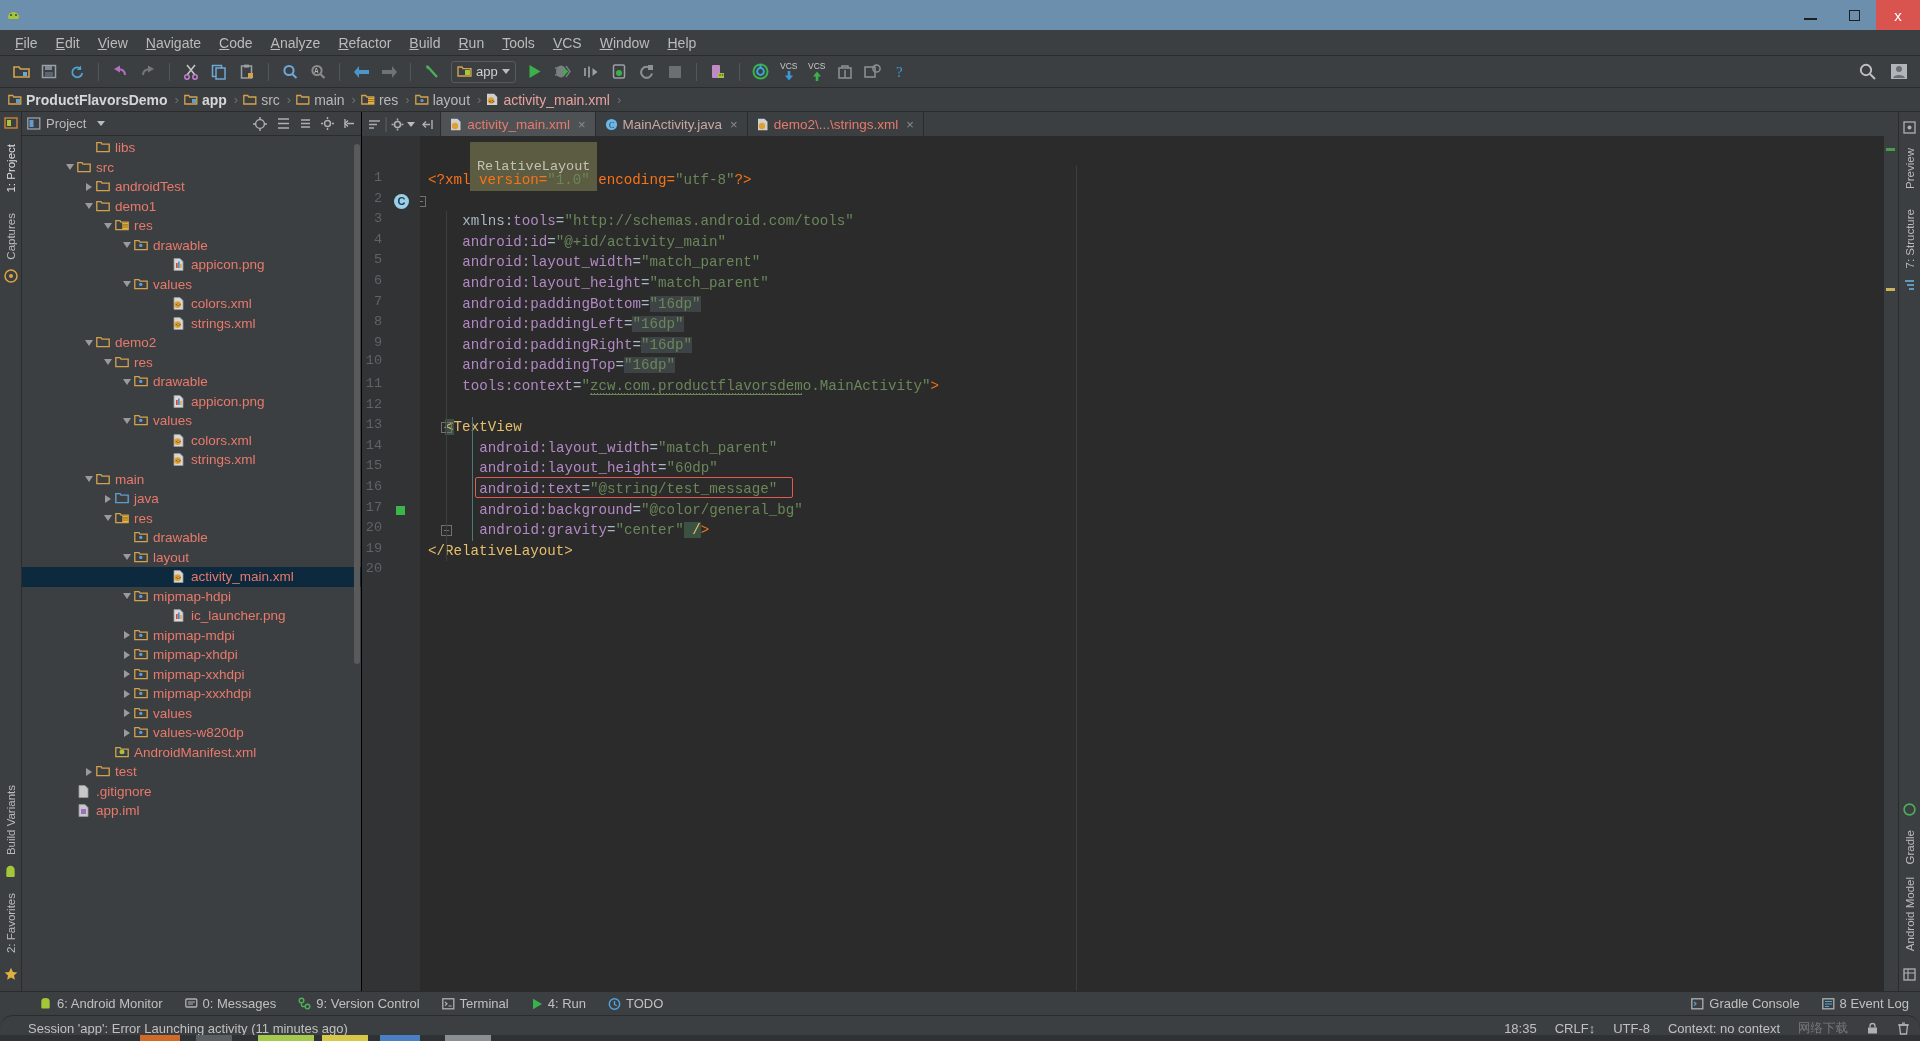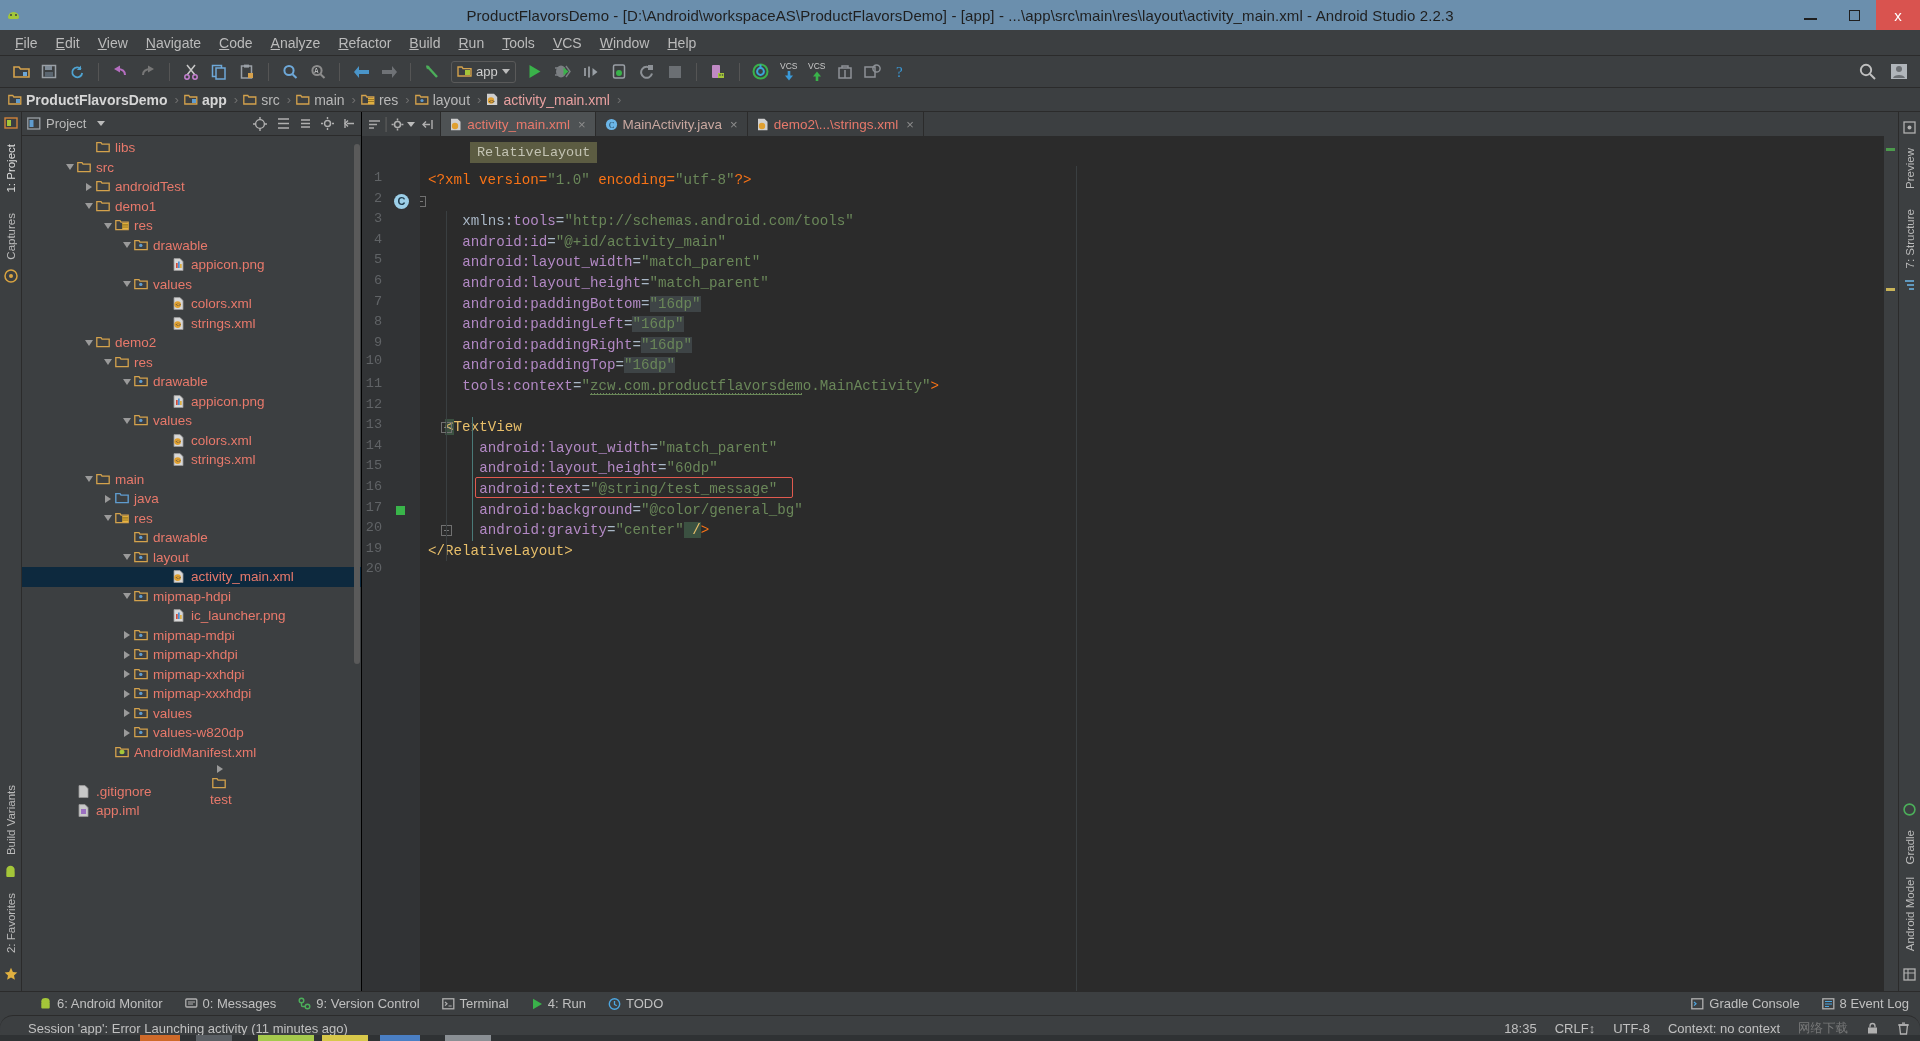--- a/index.html
+++ b/index.html
@@ -151,21 +151,21 @@
   .k-tag   { color:#e8bf6a; }
   .k-attr  { color:#b389c5; }
   .k-plain { color:#a9b7c6; }
   .k-str   { color:#6a8759; }
   .k-punc  { color:#f97316; }
   .hl-dp   { background:#3e4446; }
   .tag-hl  { background:#3b5141; }
   .crumb-tip {
     position:absolute; background:#5c5c42; color:#c3c3b3;
     font-family:"Liberation Mono", monospace; font-size:13.5px;
-    padding:3px 7px; white-space:nowrap;
+    padding:17px 7px; white-space:nowrap;
   }
   .redbox {
     position:absolute; border:1px solid #e05a4f; border-radius:2px; pointer-events:none;
   }
   .marker-c {
     position:absolute; width:15px;height:15px;border-radius:50%;
     background:#9ccfe8; color:#1f3b4d; font-size:11px; font-weight:bold;
     display:flex;align-items:center;justify-content:center;
   }
   .marker-sq { position:absolute; width:9px;height:9px;background:#39b54a; }
@@ -225,21 +225,20 @@
 </style>
 </head>
 <body>
 
 <div class="app">
 
   <div class="titlebar">
     <div class="titlebar-icon">
       <div class="android-head"></div>
     </div>
-    <div class="title-text">ProductFlavorsDemo - [D:\Android\workspaceAS\ProductFlavorsDemo] - [app] - ...\app\src\main\res\layout\activity_main.xml - Android Studio 2.2.3</div>
     <div class="win-btns">
       <div class="win-btn">
           <div class="min-glyph"></div>
         </div>
       <div class="win-btn">
           <div class="max-glyph"></div>
         </div>
       <div class="win-btn close">x</div>
     </div>
   </div>
@@ -940,21 +939,21 @@
           <div class="row" style="padding-left: 79px;">
             <span class="arrow"></span>
             <span class="ficon">
               <svg width="15" height="13">
                 <path d="M0.8 1.6h4.2l1 1.5h7.2V10.6H0.8z" fill="none" stroke="#d4a24c" stroke-width="1.3"></path>
                 <ellipse cx="7" cy="6" rx="2.6" ry="2.2" fill="#a4c639"></ellipse>
               </svg>
             </span>
             <span class="label">AndroidManifest.xml</span>
           </div>
-          <div class="row" style="padding-left: 60px; flex-direction: column;">
+          <div class="row" style="padding-left: 60px;">
             <span class="arrow">
               <span class="tri-r"></span>
             </span>
             <span class="ficon">
               <svg width="15" height="13">
                 <path d="M0.8 1.6h4.2l1 1.5h7.2V10.6H0.8z" fill="none" stroke="#d4a24c" stroke-width="1.3"></path>
               </svg>
             </span>
             <span class="label">test</span>
           </div>

